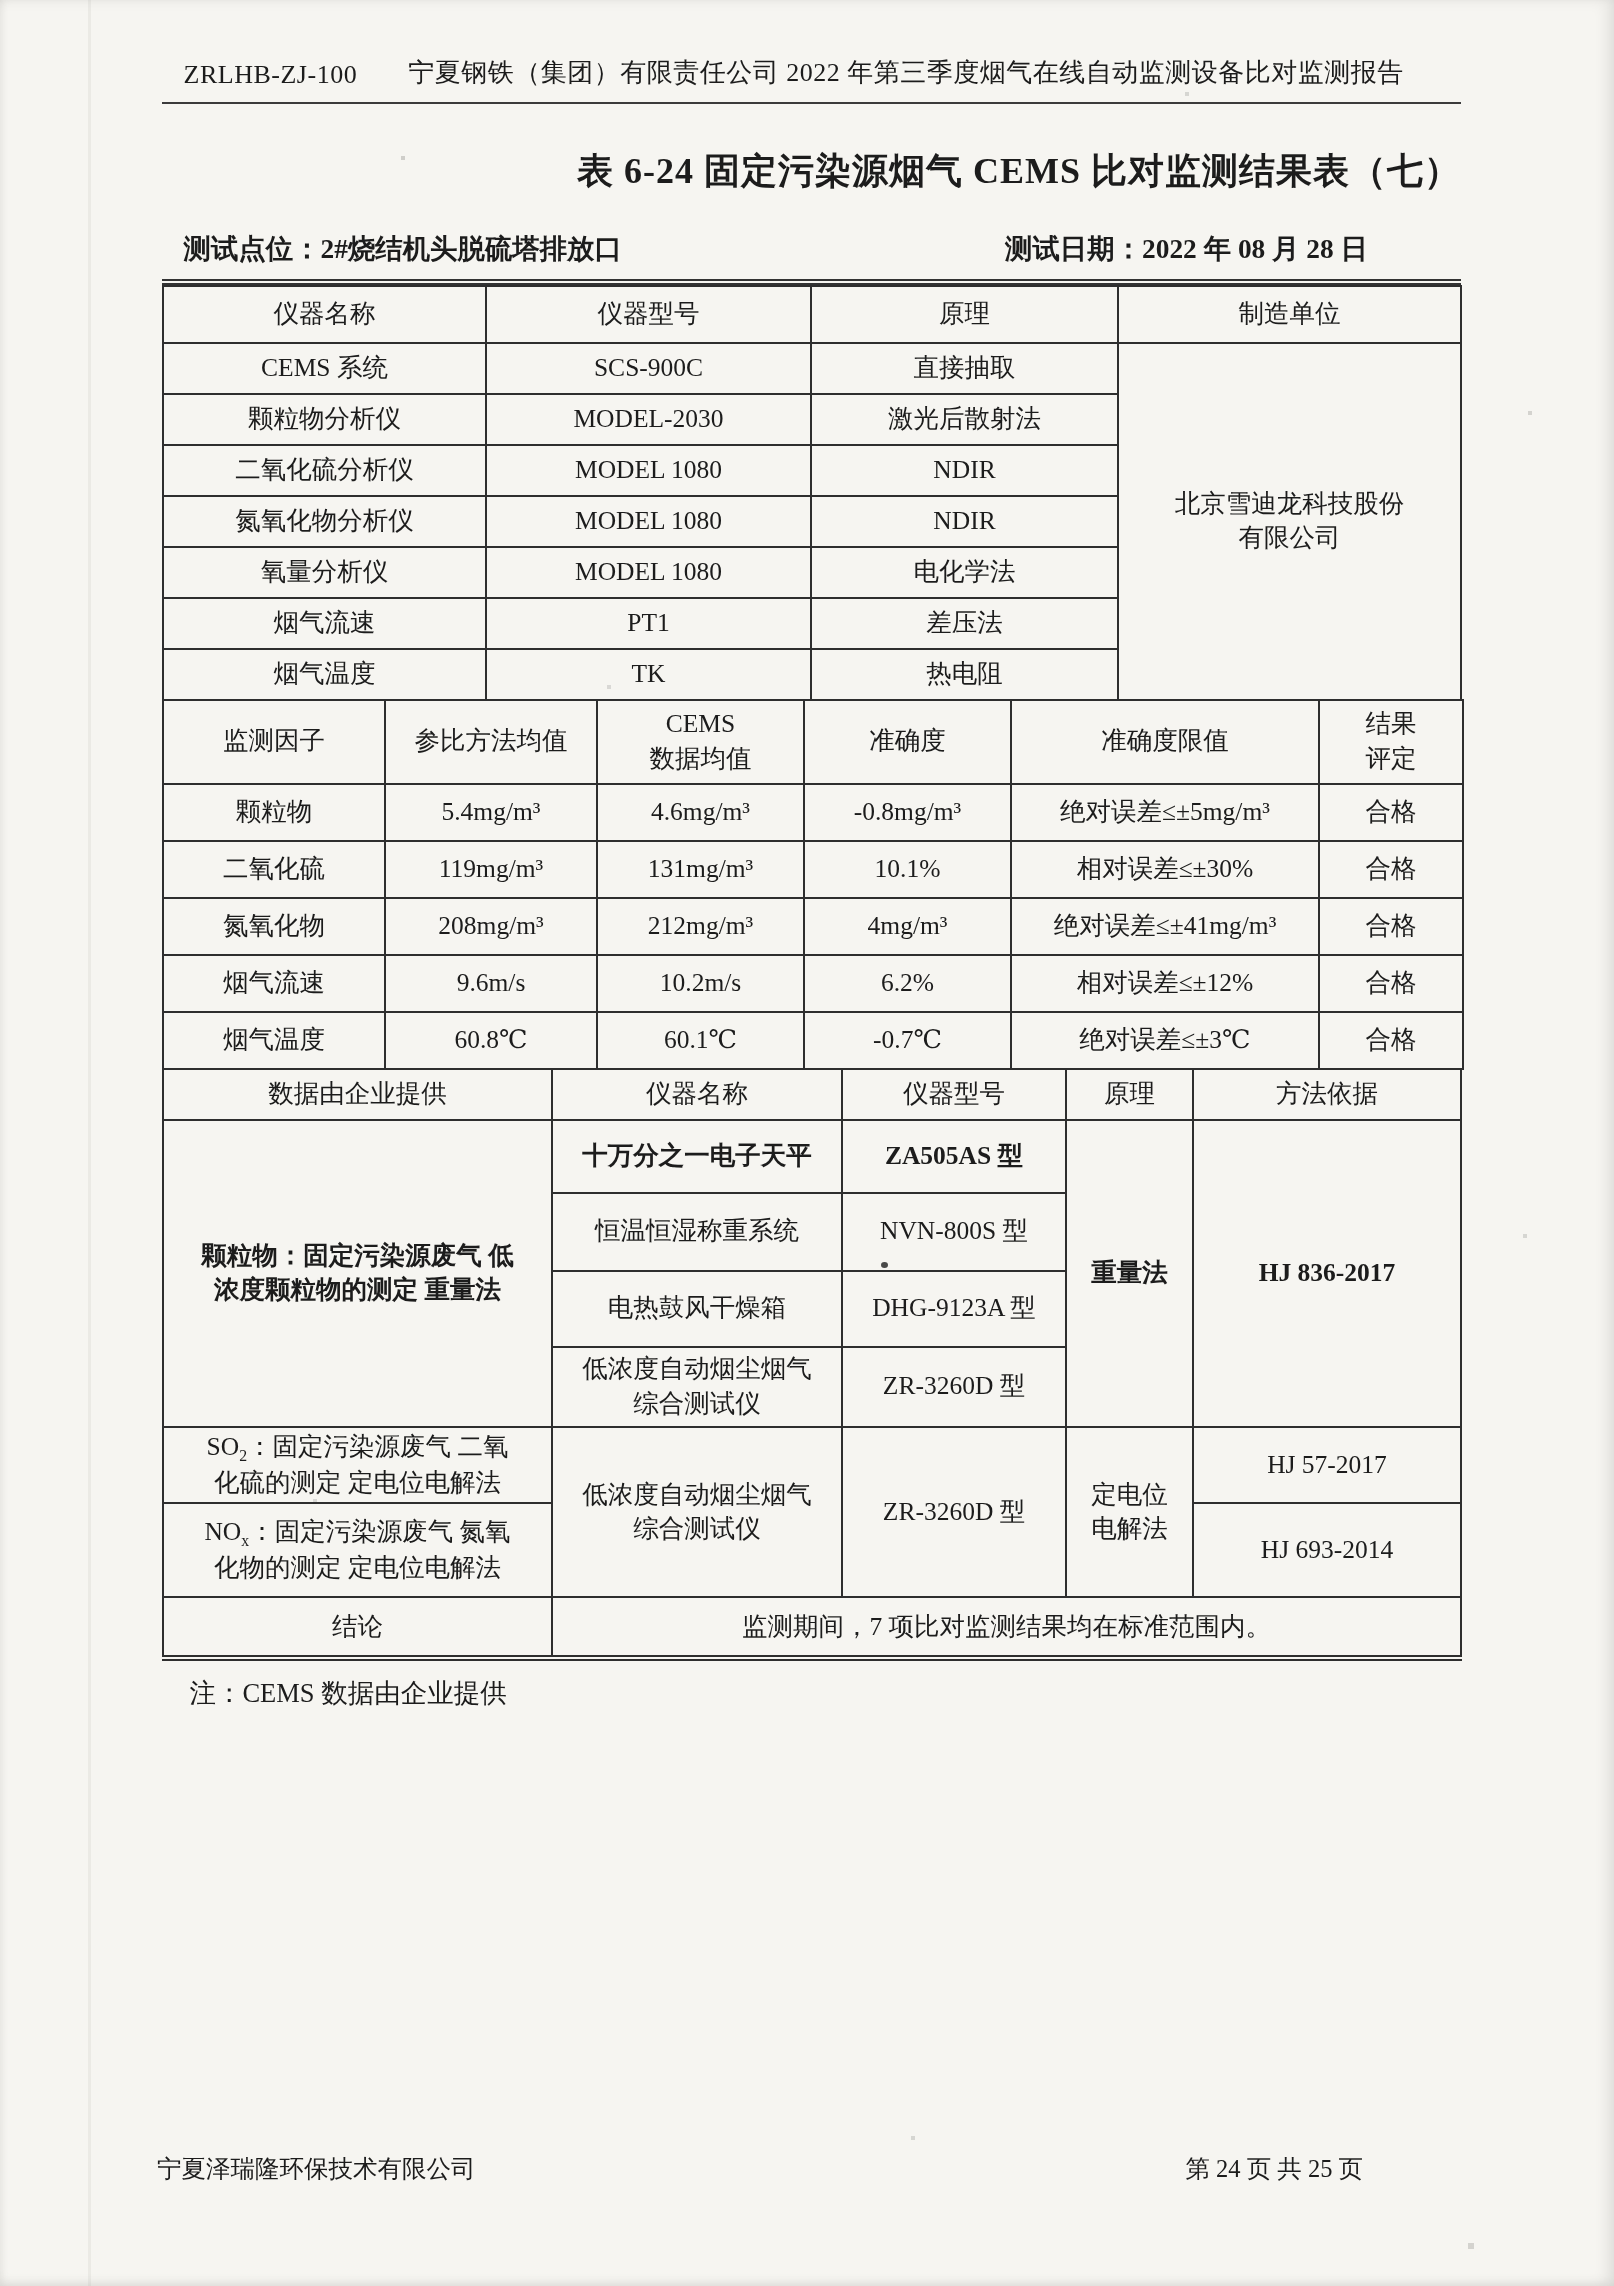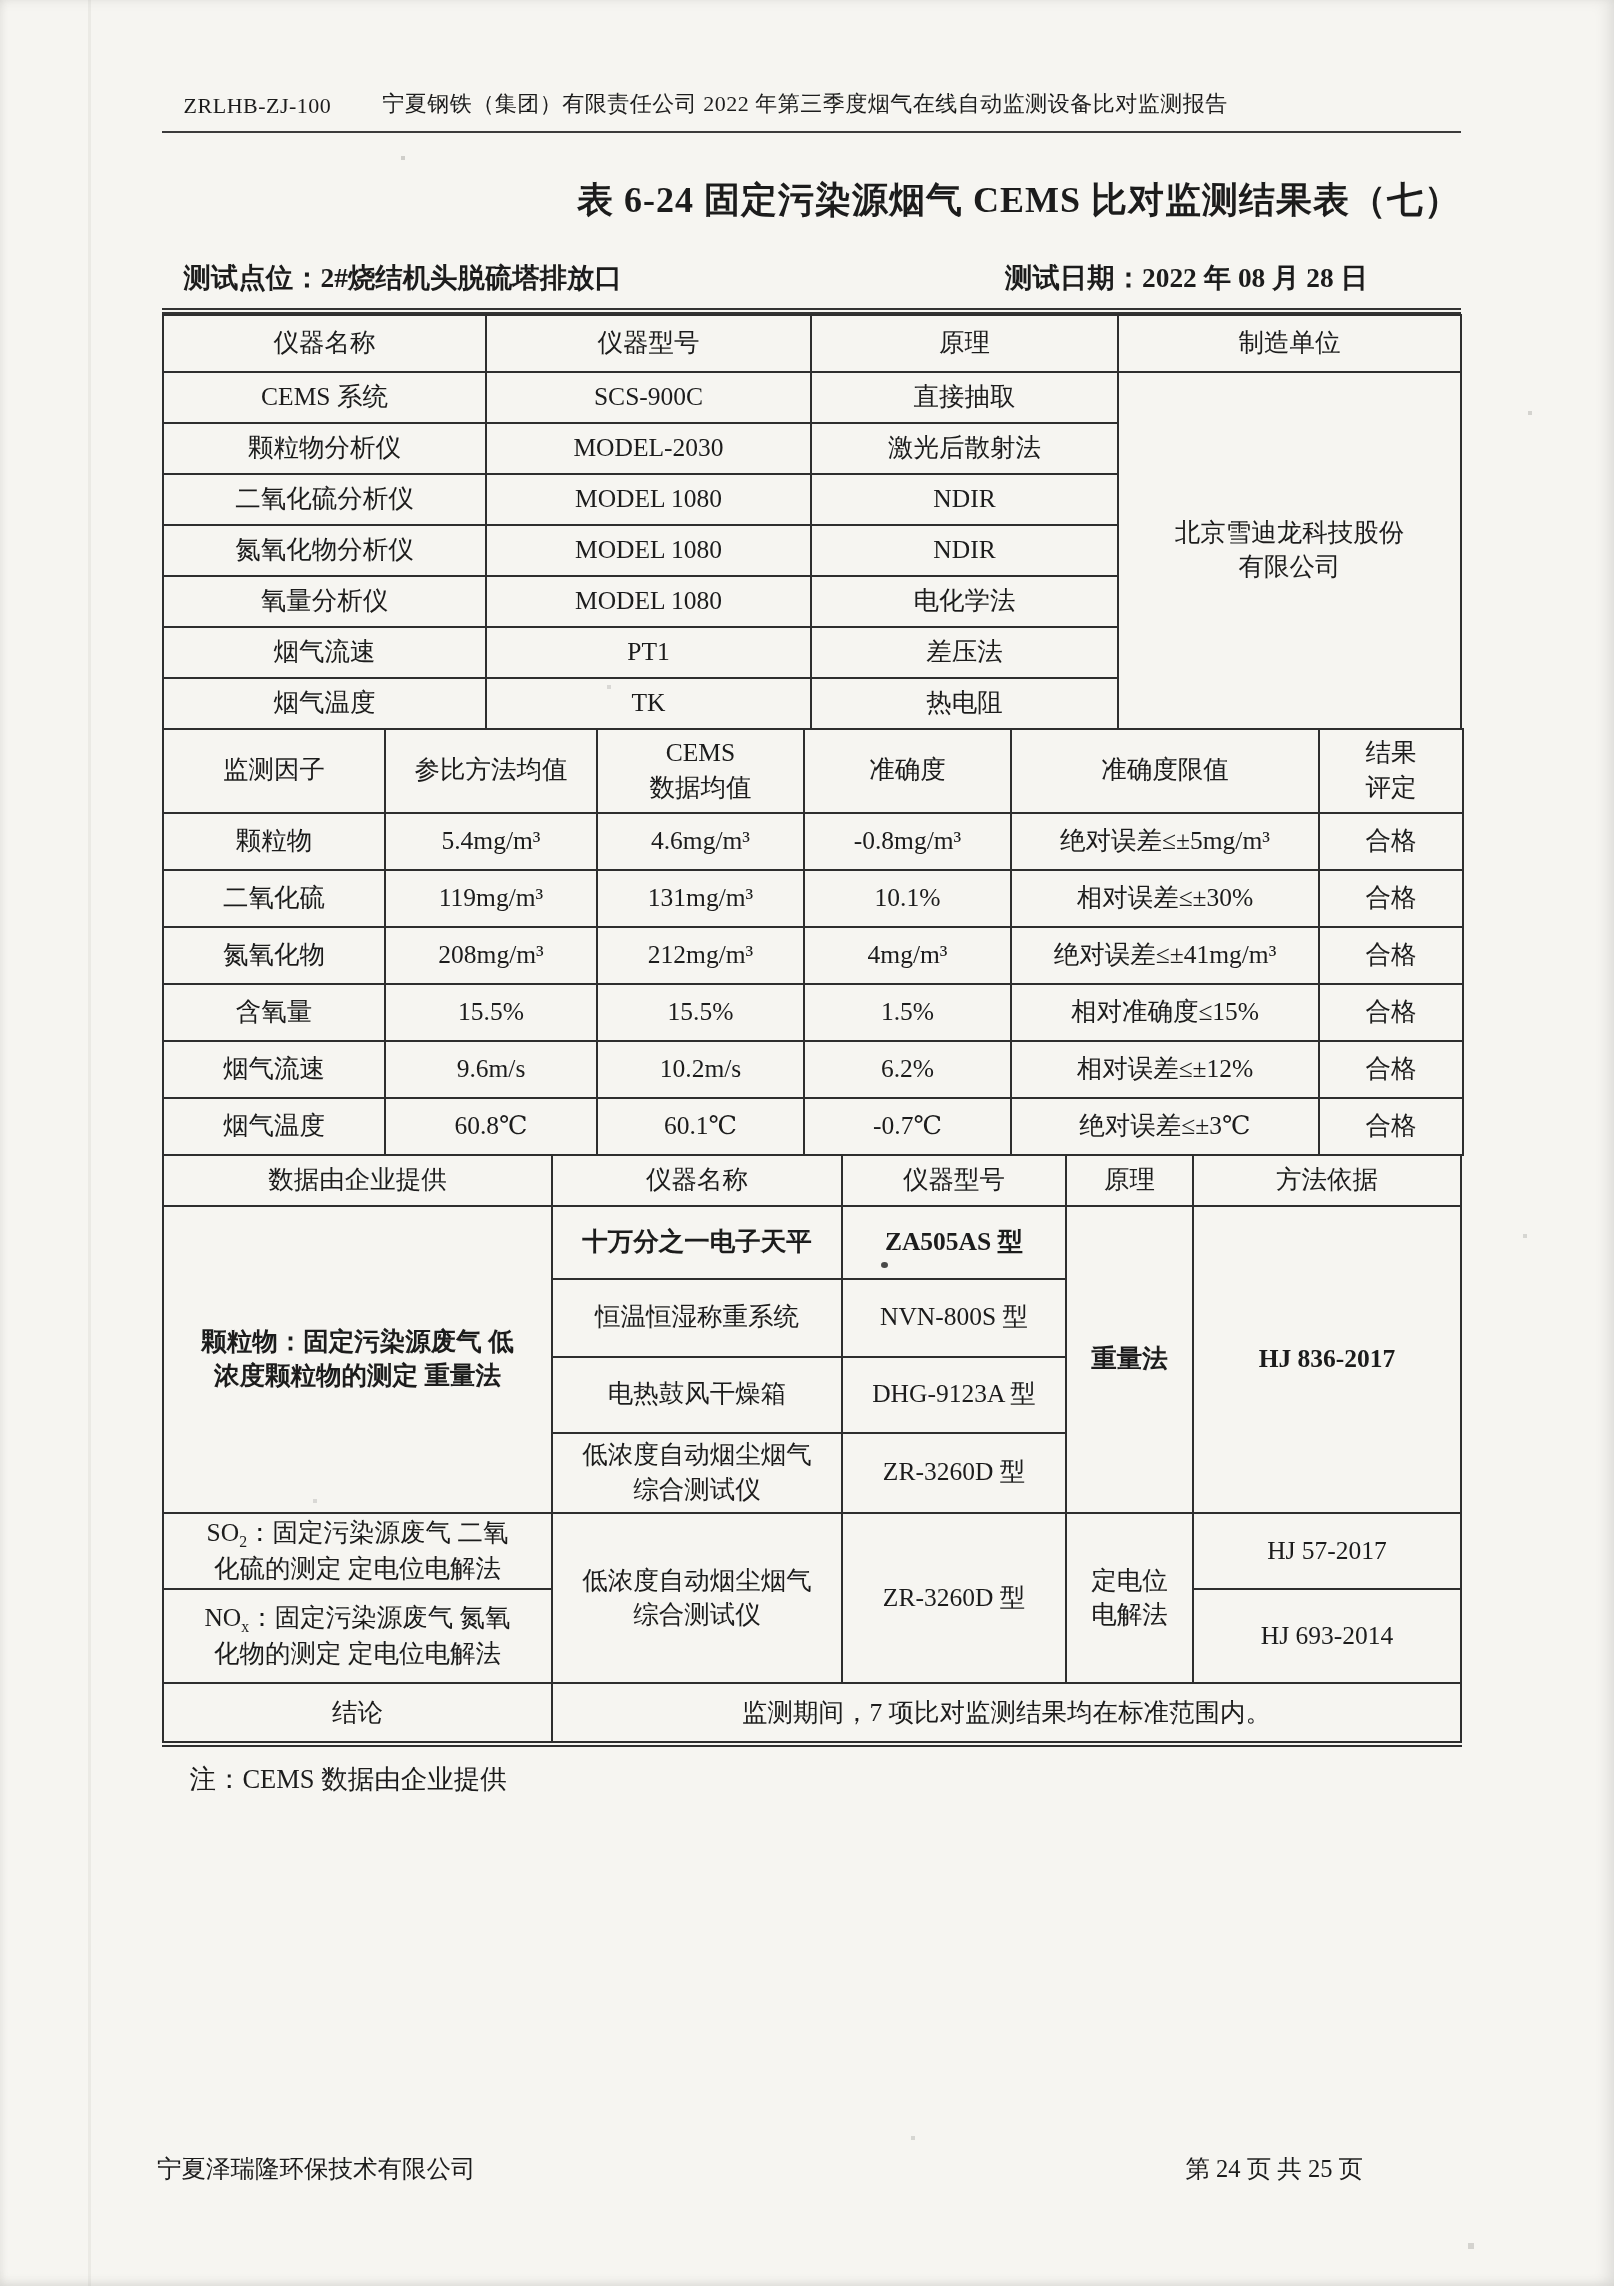--- a/index.html
+++ b/index.html
@@ -12,23 +12,23 @@
     color: #1c1c1c;
     font-family: "Liberation Serif", "DejaVu Serif", serif;
     overflow: hidden;
     box-shadow: inset -7.8px 0 13.7px rgba(0,0,0,0.07), inset 0 -5.9px 9.8px rgba(0,0,0,0.05), inset 3.9px 0 7.8px rgba(0,0,0,0.03);
   }
   .content { position: absolute; left: 162px; top: 0; width: 1299px; }
 
   
   .doc-header {
     display: flex; align-items: flex-end;
-    margin-top: 89px; padding: 0 0 11.8px 21.6px;
+    margin-top: 55px; padding: 0 0 11.8px 21.6px;
     border-bottom: 2.9px solid #3b3b3b;
-    font-size: 22px;
+    font-size: 26px;
   }
   .doc-code { letter-spacing: 0.5px; }
   .report-title { margin-left: 51px; letter-spacing: 0.5px; }
 
   
   .table-title {
     margin-top: 43px;
     text-align: right;
     font-size: 36px; font-weight: bold;
     letter-spacing: 1px;
@@ -240,28 +240,20 @@
       </tr>
       <tr class="drow">
         <td>氮氧化物</td>
         <td>208mg/m³</td>
         <td>212mg/m³</td>
         <td>4mg/m³</td>
         <td>绝对误差≤±41mg/m³</td>
         <td>合格</td>
       </tr>
       <tr class="drow">
-        <td>含氧量</td>
-        <td>15.5%</td>
-        <td>15.5%</td>
-        <td>1.5%</td>
-        <td>相对准确度≤15%</td>
-        <td>合格</td>
-      </tr>
-      <tr class="drow">
         <td>烟气流速</td>
         <td>9.6m/s</td>
         <td>10.2m/s</td>
         <td>6.2%</td>
         <td>相对误差≤±12%</td>
         <td>合格</td>
       </tr>
       <tr class="drow">
         <td>烟气温度</td>
         <td>60.8℃</td>

